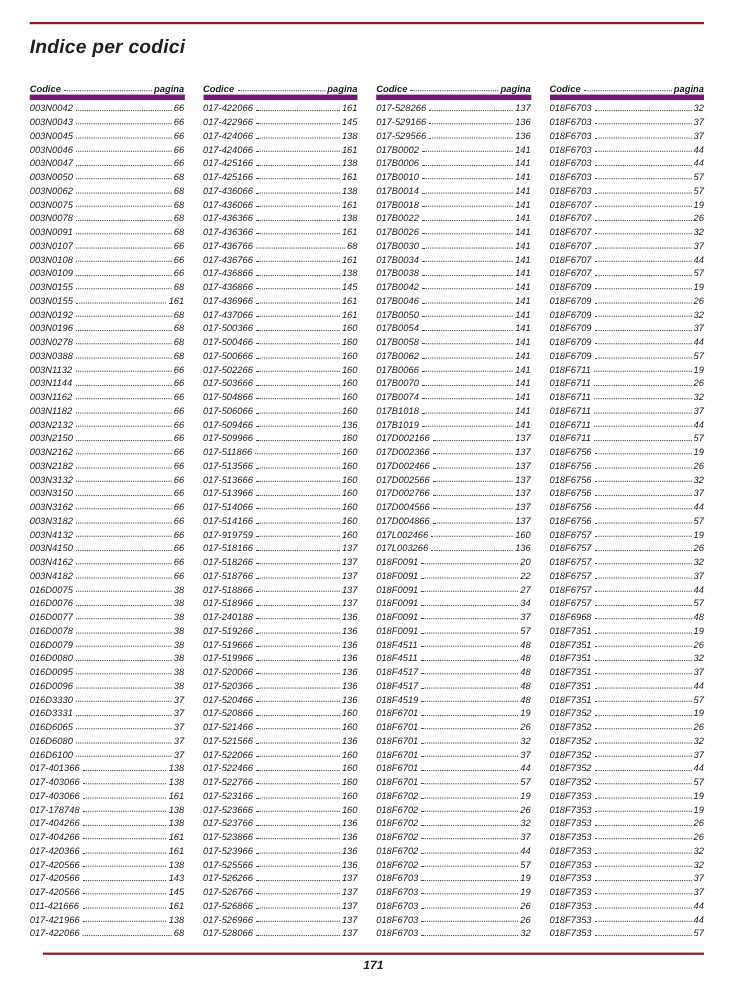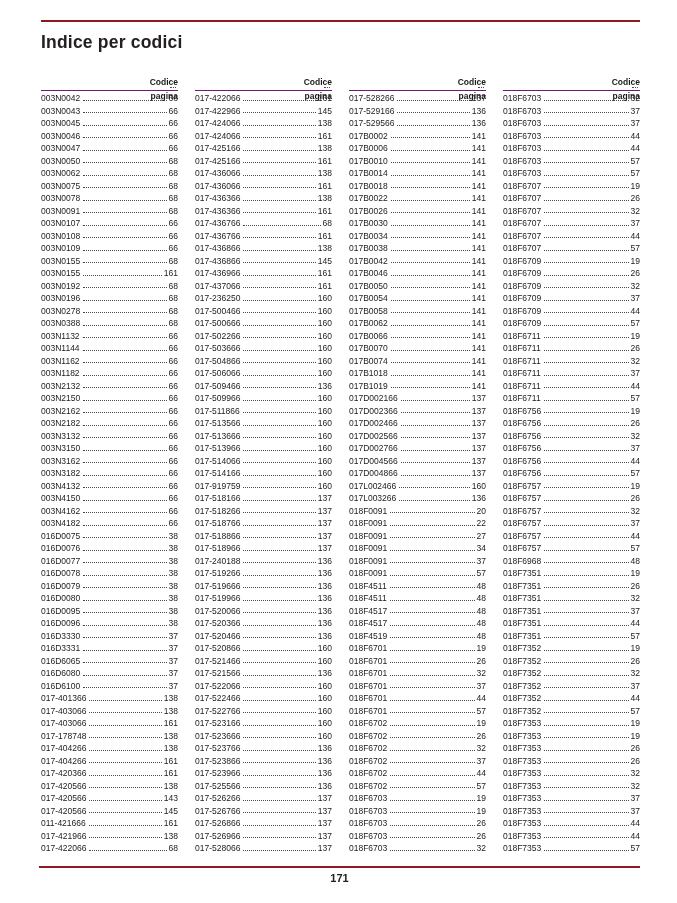--- a/index.html
+++ b/index.html
@@ -5,21 +5,21 @@
   :root { --accent:#8B1B20; --ink:#1b1b1b; }
   * { box-sizing:border-box; margin:0; padding:0; }
   html,body { width:677px; height:903px; }
   body {
     background:#ffffff;
     font-family:"Liberation Sans", sans-serif;
     color:var(--ink);
     position:relative;
     overflow:hidden;
   }
-  .page { position:absolute; inset:0; padding:0 37px 0 41px; }
+  .page { position:absolute; inset:0; padding:0 37px 0 27px;font-style:italic; }
   .rule { height:2px; background:var(--accent); }
   .top-rule { margin-top:20px; }
   .title {
     margin-top:9px;
     font-size:17.5px;
     line-height:22px;
     font-weight:bold;
     letter-spacing:0.2px;
     color:#242021;
   }
@@ -28,22 +28,21 @@
   .row {
     display:flex;
     align-items:flex-end;
     height:12.5px;
     font-size:8.5px;
     line-height:10px;
     white-space:nowrap;
   }
   .col-header {
     height:13.5px;
-    border-bottom:1px solid #701a75;
-    flex-direction:column;
+    border-bottom:5px solid #701a75;
   }
   .hdr { font-weight:bold; }
   .code { flex:0 0 auto; }
   .pg { flex:0 0 auto; }
   .leader {
     flex:1 1 auto;
     min-width:6px;
     border-bottom:1px dotted #4a4a4a;
     margin:0 2px 2.5px 3px;
   }
@@ -455,21 +454,21 @@
           <span class="code">017-436966</span>
           <span class="leader"></span>
           <span class="pg">161</span>
         </div>
         <div class="row">
           <span class="code">017-437066</span>
           <span class="leader"></span>
           <span class="pg">161</span>
         </div>
         <div class="row">
-          <span class="code">017-236250</span>
+          <span class="code">017-500366</span>
           <span class="leader"></span>
           <span class="pg">160</span>
         </div>
         <div class="row">
           <span class="code">017-500466</span>
           <span class="leader"></span>
           <span class="pg">160</span>
         </div>
         <div class="row">
           <span class="code">017-500666</span>

